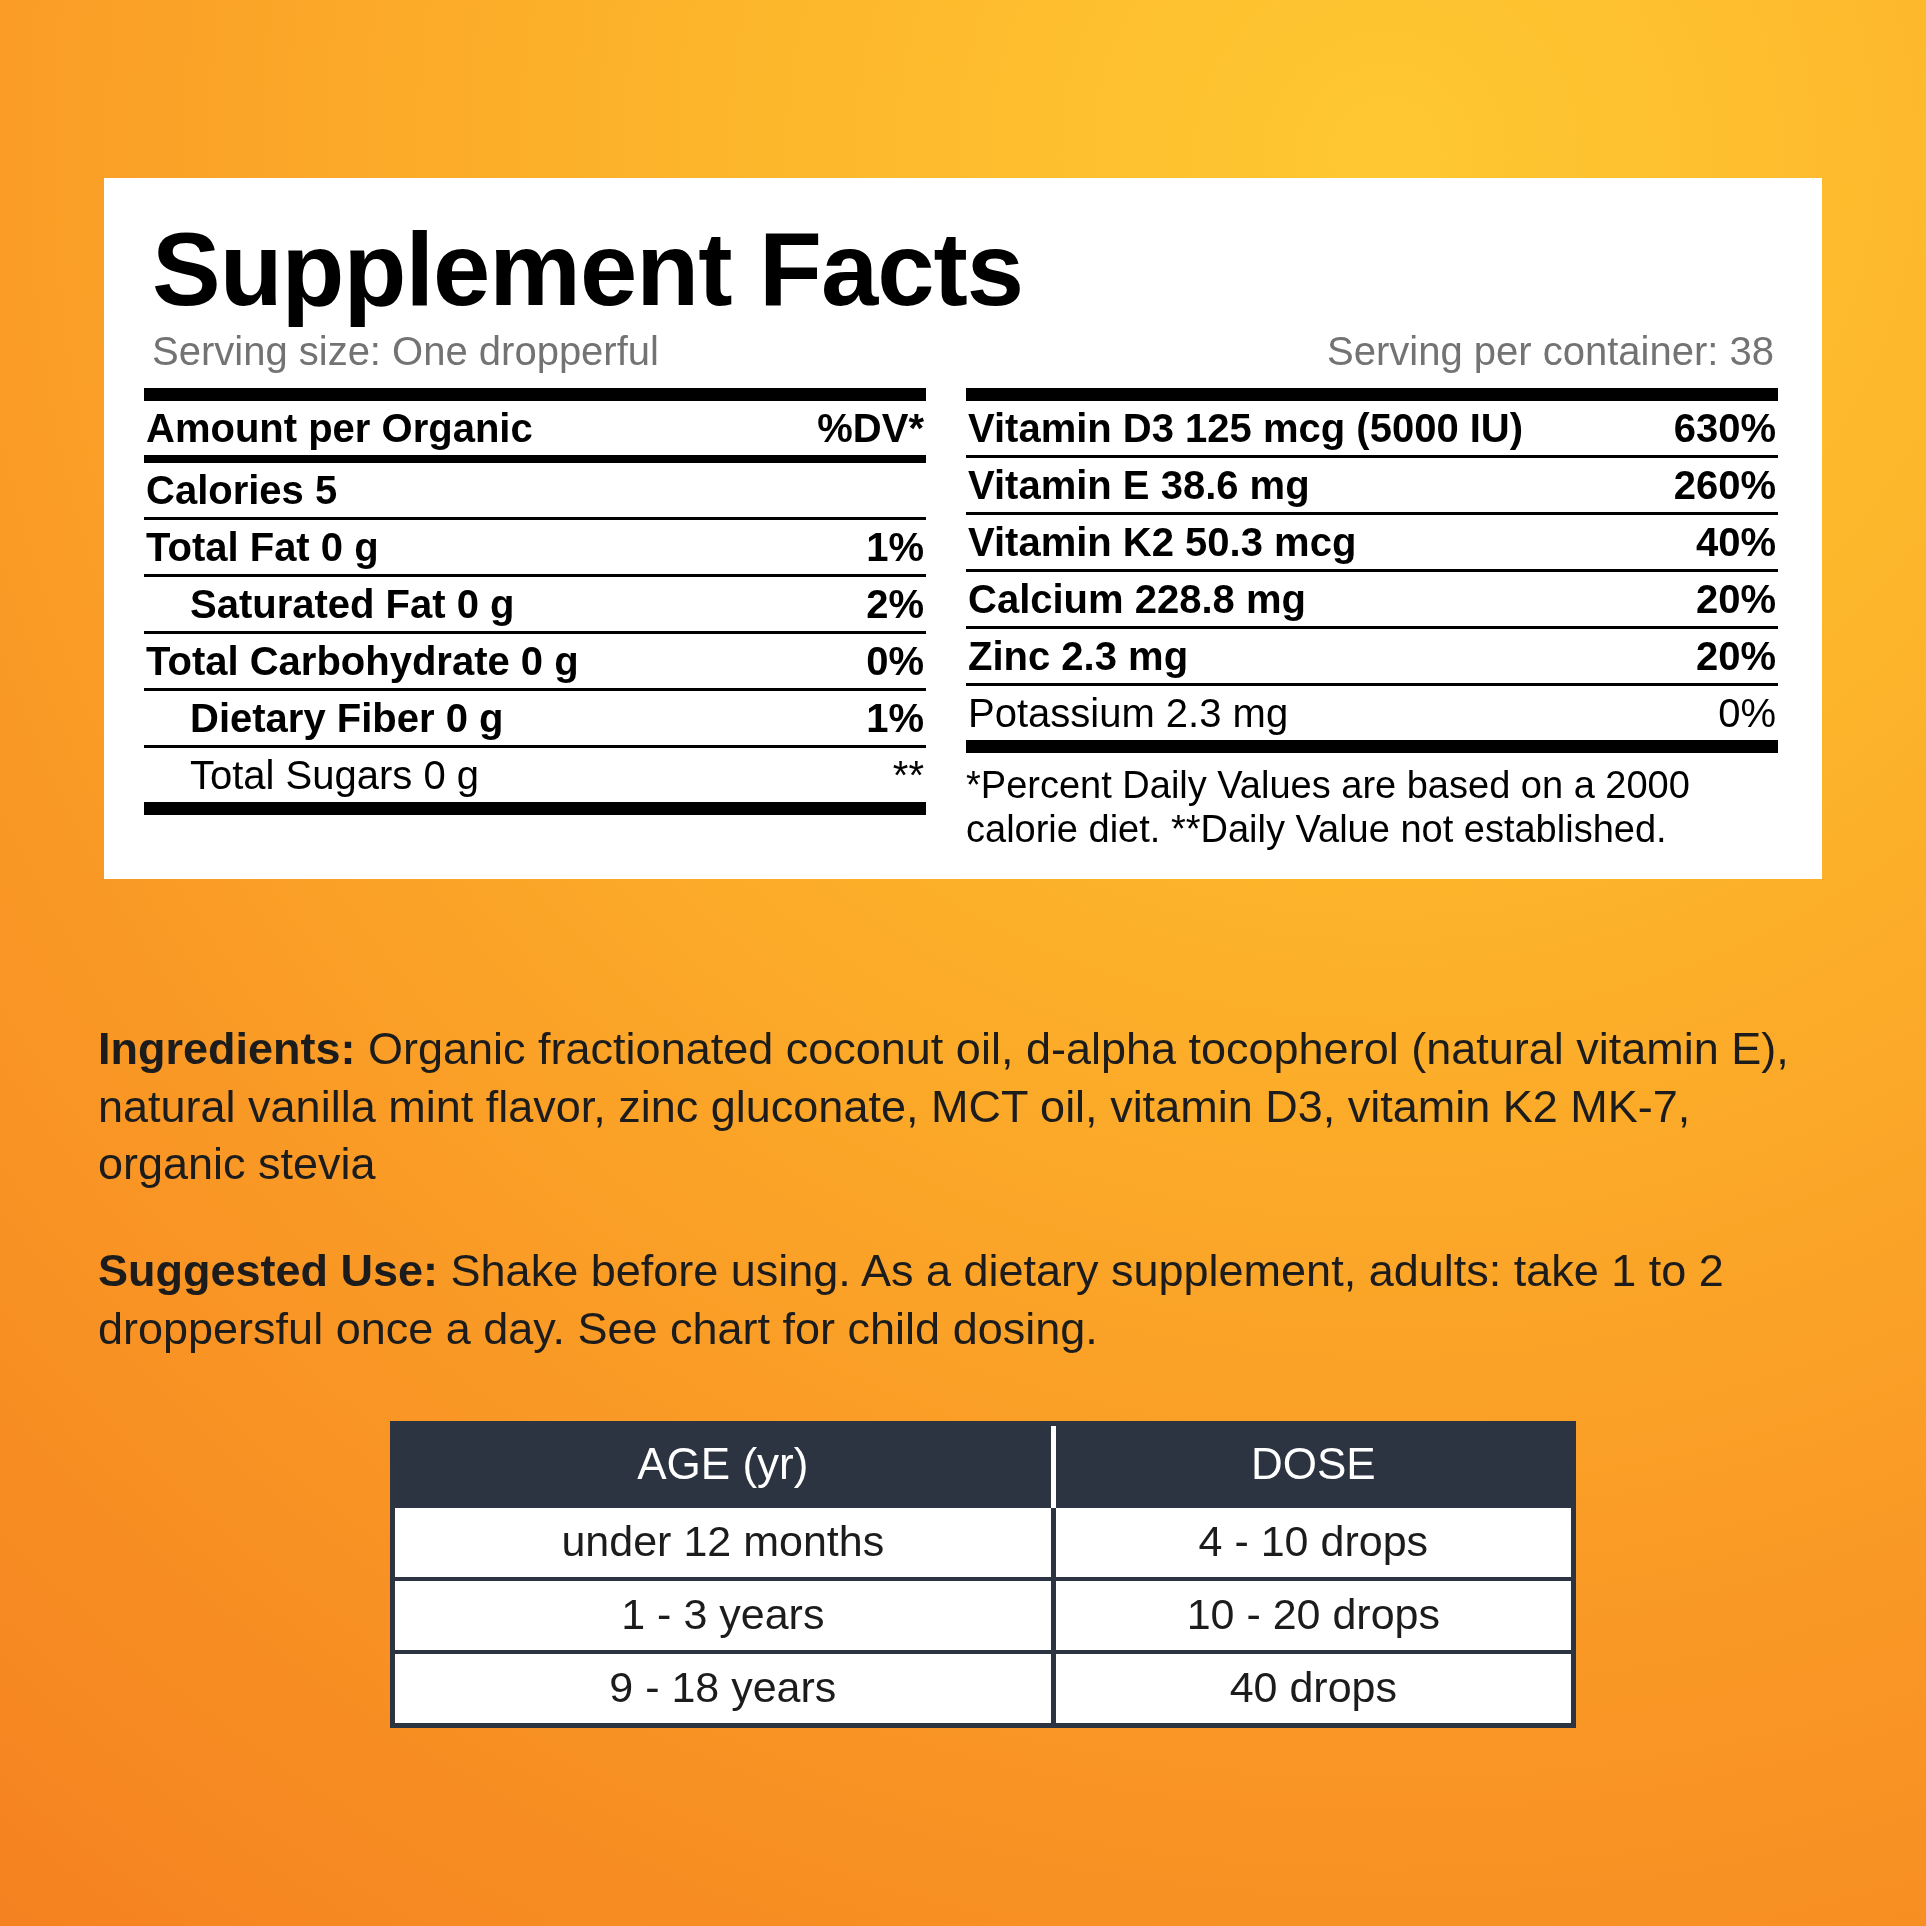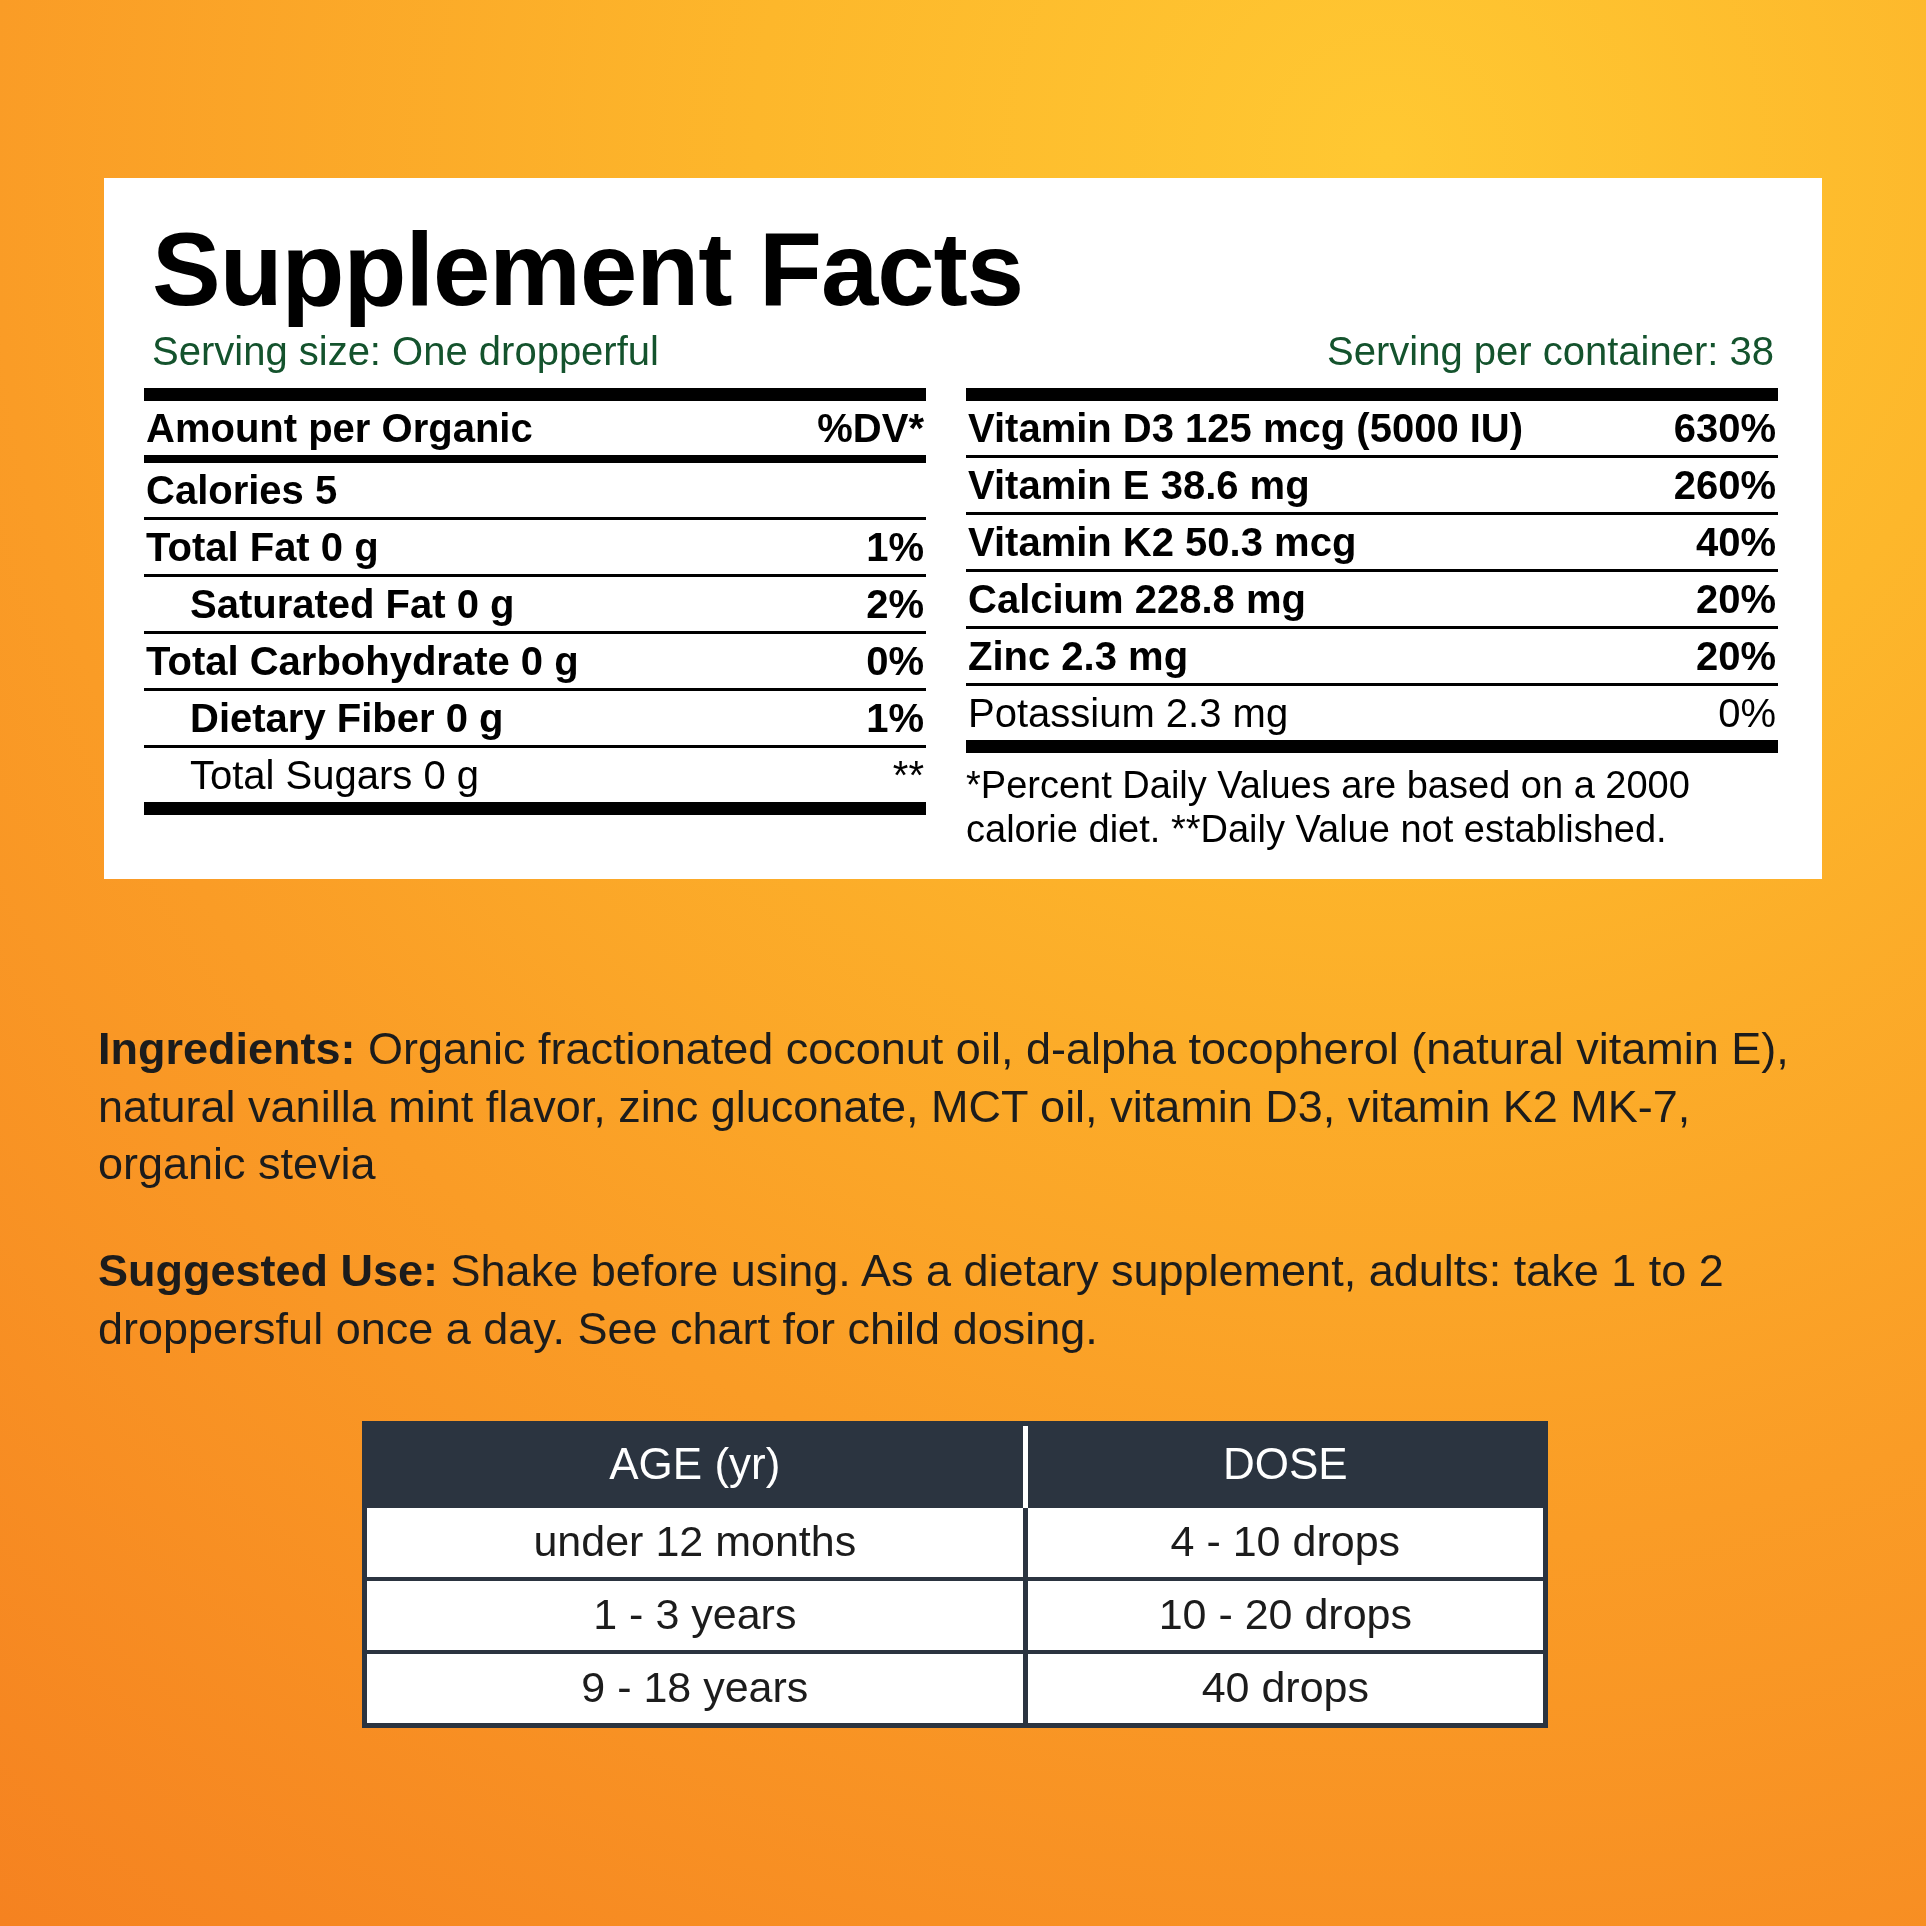--- a/index.html
+++ b/index.html
@@ -38,21 +38,21 @@
     line-height: 1.0;
     letter-spacing: -1px;
     color: #000;
     margin: 10px 0 6px 8px;
   }
   .serving-row {
     display: flex;
     justify-content: space-between;
     align-items: baseline;
     font-size: 40px;
-    color: #14532d;
+    color: #737373;
     margin: 8px 8px 0 8px;
   }
   .columns {
     display: flex;
     margin-top: 14px;
     gap: 40px;
   }
   .col-left { width: 782px; }
   .col-right { width: 812px; }
 
@@ -93,21 +93,21 @@
     font-size: 45px;
     line-height: 1.28;
   }
   .bodytext b { font-weight: bold; }
   #ingredients-block { top: 1020px; }
   #use-block { top: 1242px; }
 
   
   .dose-table-wrap {
     position: absolute;
-    left: 362px;
+    left: 390px;
     top: 1421px;
     width: 1186px;
     border: 5px solid #2b3440;
     box-sizing: border-box;
     background: #ffffff;
   }
   table.dose {
     width: 100%;
     border-collapse: collapse;
     font-size: 43px;

